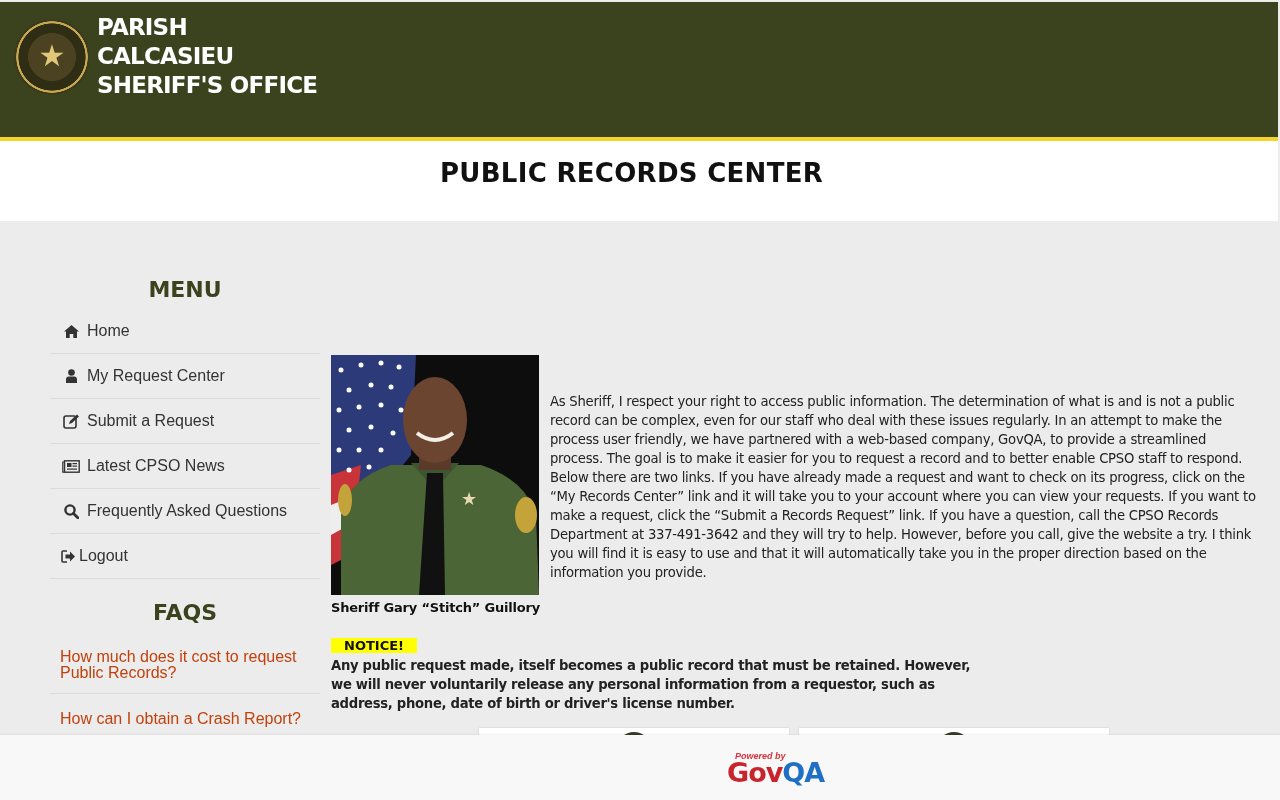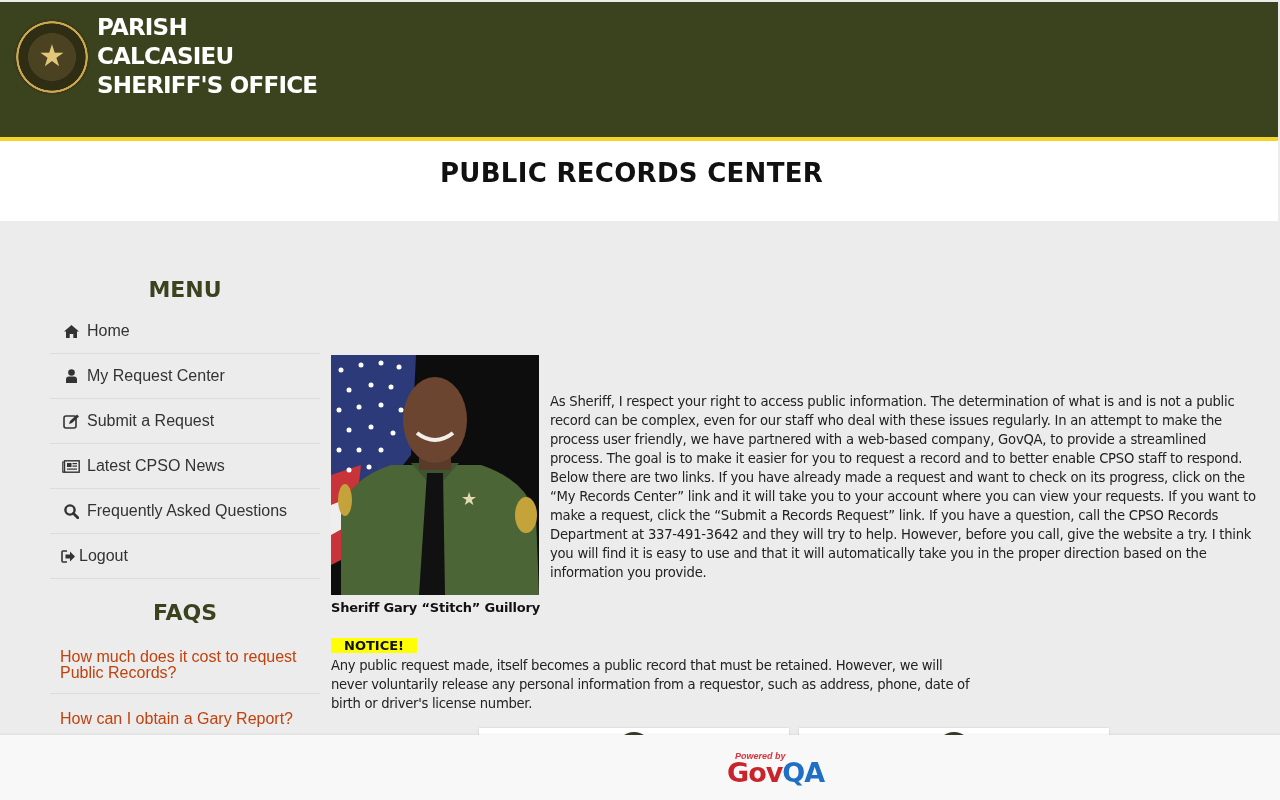--- a/index.html
+++ b/index.html
@@ -23,21 +23,21 @@
   .menu-item.logout .ic { width: 16px; margin-right: 3px; }
 
   .faqs { position: absolute; left: 50px; top: 640px; width: 270px; }
   .faq-item { padding: 9px 10px 12px 10px; border-bottom: 1px solid #dcdcdc; color: #c2410c; font-size: 16px; line-height: 16px; cursor: pointer; }
   .faq-item.second { border-bottom: none; padding-top: 17px; }
 
   .photo { position: absolute; left: 331px; top: 355px; width: 208px; height: 240px; overflow: hidden; background: #0c0c0c; }
   .caption { position: absolute; left: 331px; top: 600px; font-family: "DejaVu Sans", sans-serif; font-weight: bold; font-size: 13px; color: #111; letter-spacing: -0.2px; }
   .intro { position: absolute; left: 550px; top: 392px; width: 712px; font-family: "DejaVu Sans", sans-serif; font-size: 13.2px; line-height: 19px; color: #222; letter-spacing: -0.25px; }
   .notice-label { position: absolute; left: 331px; top: 638px; background: #ffff00; font-family: "DejaVu Sans", sans-serif; font-weight: bold; font-size: 13px; color: #111; padding: 0 13px; }
-  .notice-text { position: absolute; left: 331px; top: 656px; width: 650px; font-family: "DejaVu Sans", sans-serif; font-size: 13.2px; line-height: 19px; color: #222; letter-spacing: -0.3px; }
+  .notice-text { position: absolute; left: 331px; top: 656px; width: 650px; font-family: "DejaVu Sans", sans-serif; font-size: 13.2px; line-height: 19px; color: #222; letter-spacing: -0.3px; font-weight: bold; }
 
   .card { position: absolute; top: 728px; width: 310px; height: 20px; background: #fff; box-shadow: 0 0 2px rgba(0,0,0,0.15); overflow: hidden; }
   .card .cicon { position: absolute; left: 138px; top: 4px; width: 34px; height: 34px; border-radius: 50%; background: #3a3a2a; }
 
   .footer { position: absolute; left: 0; top: 735px; width: 1280px; height: 65px; background: #f8f8f8; box-shadow: 0 -1px 2px rgba(0,0,0,0.06); }
   .govqa { position: absolute; left: 727px; top: 751px; width: 104px; height: 36px; cursor: pointer; }
   .govqa .powered { position: absolute; left: 8px; top: 0; font-size: 9px; font-style: italic; font-weight: bold; color: #d7323b; }
   .govqa .gov { position: absolute; left: 0; top: 6px; font-size: 27px; font-weight: bold; color: #c9232c; letter-spacing: -1px; font-family: "DejaVu Sans", sans-serif; }
   .govqa .qa { color: #1f6fc4; }
 </style>
@@ -116,21 +116,21 @@
           <path d="M4.5 4.5 L9 4.5 L9 1.5 L14 6.5 L9 11.5 L9 8.5 L4.5 8.5 Z" fill="#333"></path>
         </svg>
     </span>
     <span>Logout</span>
   </div>
 </nav>
 
 <div class="side-heading" style="top:600px;">FAQS</div>
 <div class="faqs">
   <div class="faq-item">How much does it cost to request Public Records?</div>
-  <div class="faq-item second">How can I obtain a Gary Report?</div>
+  <div class="faq-item second">How can I obtain a Crash Report?</div>
 </div>
 
 <div class="photo" title="Sheriff Gary Guillory portrait">
   <svg width="208" height="240" viewBox="0 0 208 240">
     <rect width="208" height="240" fill="#0d0d0d"></rect>
 
     <path d="M0 0 L85 0 L80 100 L40 150 L0 170 Z" fill="#2d3a7a"></path>
     <path d="M0 120 L30 110 L20 200 L0 210 Z" fill="#c8343a"></path>
     <path d="M0 150 L25 140 L18 170 L0 180 Z" fill="#eee"></path>
     <g fill="#fff">

